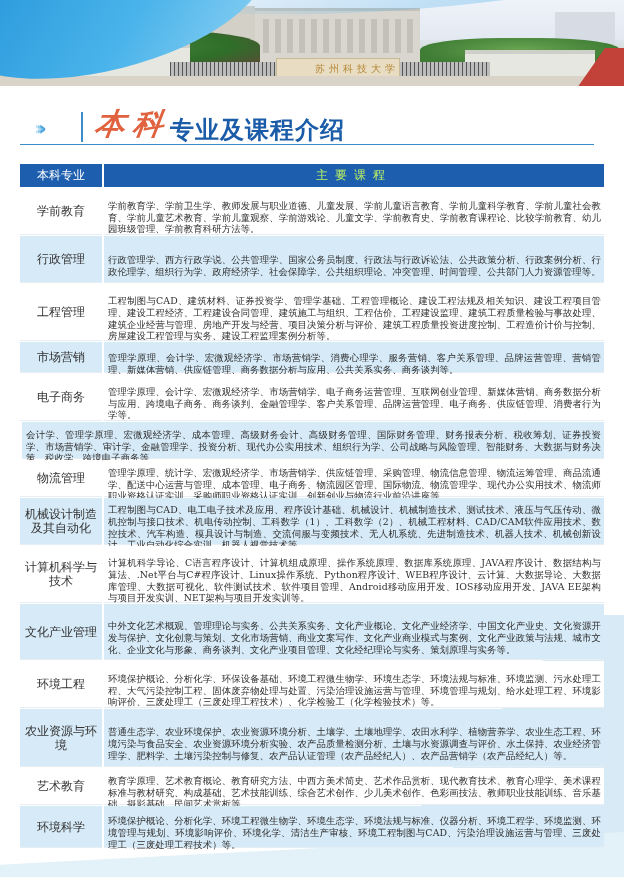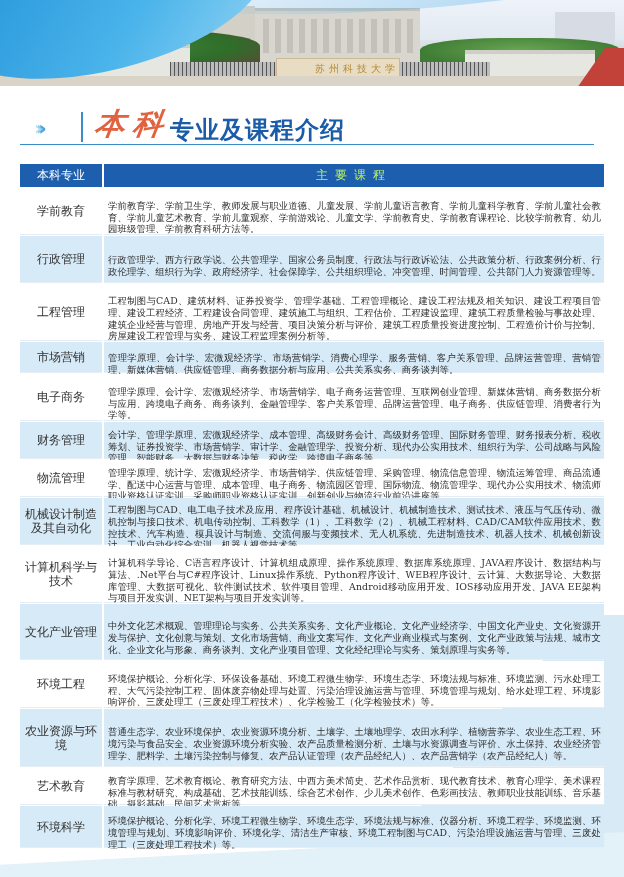--- a/index.html
+++ b/index.html
@@ -121,21 +121,20 @@
   </div>
   <div class="row even" style="height:31px">
     <div class="c1">市场营销</div>
     <div class="c2">管理学原理、会计学、宏微观经济学、市场营销学、消费心理学、服务营销、客户关系管理、品牌运营管理、营销管理、新媒体营销、供应链管理、商务数据分析与应用、公共关系实务、商务谈判等。</div>
   </div>
   <div class="row odd" style="height:47px">
     <div class="c1">电子商务</div>
     <div class="c2">管理学原理、会计学、宏微观经济学、市场营销学、电子商务运营管理、互联网创业管理、新媒体营销、商务数据分析与应用、跨境电子商务、商务谈判、金融管理学、客户关系管理、品牌运营管理、电子商务、供应链管理、消费者行为学等。</div>
   </div>
   <div class="row even" style="height:37px">
-    <div class="c1">财务管理</div>
     <div class="c2">会计学、管理学原理、宏微观经济学、成本管理、高级财务会计、高级财务管理、国际财务管理、财务报表分析、税收筹划、证券投资学、市场营销学、审计学、金融管理学、投资分析、现代办公实用技术、组织行为学、公司战略与风险管理、智能财务、大数据与财务决策、税收学、跨境电子商务等。</div>
   </div>
   <div class="row odd" style="height:37px">
     <div class="c1">物流管理</div>
     <div class="c2">管理学原理、统计学、宏微观经济学、市场营销学、供应链管理、采购管理、物流信息管理、物流运筹管理、商品流通学、配送中心运营与管理、成本管理、电子商务、物流园区管理、国际物流、物流管理学、现代办公实用技术、物流师职业资格认证实训、采购师职业资格认证实训、创新创业与物流行业前沿讲座等。</div>
   </div>
   <div class="row even" style="height:47px">
     <div class="c1">机械设计制造及其自动化</div>
     <div class="c2">工程制图与CAD、电工电子技术及应用、程序设计基础、机械设计、机械制造技术、测试技术、液压与气压传动、微机控制与接口技术、机电传动控制、工科数学（1）、工科数学（2）、机械工程材料、CAD/CAM软件应用技术、数控技术、汽车构造、模具设计与制造、交流伺服与变频技术、无人机系统、先进制造技术、机器人技术、机械创新设计、工业自动化综合实训、机器人视觉技术等。</div>
   </div>

